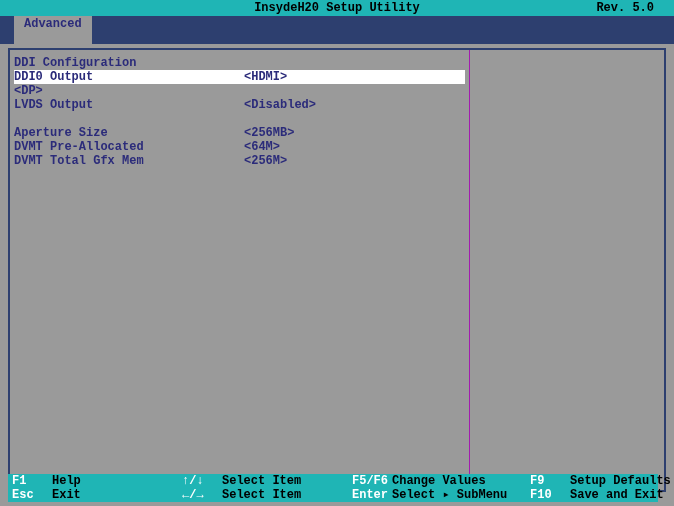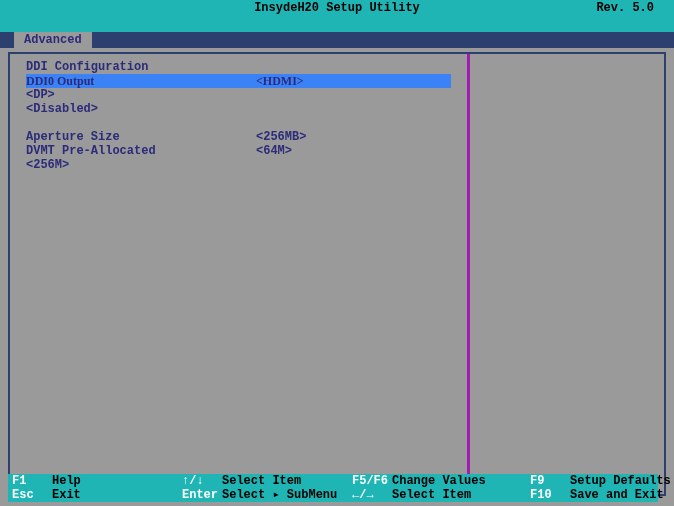--- a/index.html
+++ b/index.html
@@ -6,37 +6,37 @@
   body {
     width: 674px;
     height: 506px;
     font-family: "Courier New", monospace;
     font-size: 12px;
     background: #9a9a9a;
     overflow: hidden;
     position: relative;
   }
   .titlebar {
-    height: 32px;
+    height: 16px;
     background: #1fb5b5;
     color: #000;
     position: relative;
     font-weight: bold;
     line-height: 16px;
   }
   .titlebar .center {
     text-align: center;
   }
   .titlebar .rev {
     position: absolute;
     right: 20px;
     top: 0;
   }
   .tabbar {
-    height: 16px;
+    height: 28px;
     background: #2d3f6f;
     display: flex;
     align-items: stretch;
   }
   .tab {
     background: #9a9a9a;
     color: #2b2b7a;
     padding: 0 10px;
     margin-left: 14px;
     line-height: 16px;
@@ -44,37 +44,37 @@
   }
   .content {
     border: 2px solid #2d3f6f;
     margin: 4px 8px;
     height: 444px;
     display: flex;
     background: #9a9a9a;
   }
   .left-pane {
     flex: 1;
-    padding: 6px 16px;
-    border-right: 3px solid #a21caf;
+    padding: 6px 4px;
+    border-right: 1px solid #a21caf;
   }
   .right-pane {
     width: 194px;
     padding: 6px 8px;
   }
   .row {
     display: flex;
     line-height: 14px;
     height: 14px;
     color: #2b2b7a;
     font-weight: bold;
   }
   .row .label { width: 230px; }
   .row .value { flex: 1; }
-  .row.selected { background: #3b82f6; font-family: Liberation Serif, serif; }
+  .row.selected { background: #ffffff; }
   .row.heading { color: #2b2b7a; }
   .spacer { height: 14px; }
   .footer {
     position: absolute;
     left: 8px;
     right: 16px;
     bottom: 4px;
     height: 28px;
     background: #1fb5b5;
     display: grid;
@@ -106,43 +106,45 @@
       <span>DDI Configuration</span>
     </div>
     <div class="row selected">
       <span class="label">DDI0 Output</span>
       <span class="value">&lt;HDMI&gt;</span>
     </div>
     <div class="row">
       <span class="value">&lt;DP&gt;</span>
     </div>
     <div class="row">
+      <span class="label">LVDS Output</span>
       <span class="value">&lt;Disabled&gt;</span>
     </div>
 
     <div class="spacer"></div>
 
     <div class="row">
       <span class="label">Aperture Size</span>
       <span class="value">&lt;256MB&gt;</span>
     </div>
     <div class="row">
       <span class="label">DVMT Pre-Allocated</span>
       <span class="value">&lt;64M&gt;</span>
     </div>
     <div class="row">
+      <span class="label">DVMT Total Gfx Mem</span>
       <span class="value">&lt;256M&gt;</span>
     </div>
 
   </div>
   <div class="right-pane"></div>
 </div>
 
 <div class="footer">
   <div class="fcell"><span class="fkey">F1</span><span class="ftxt">Help</span></div>
   <div class="fcell"><span class="fkey">↑/↓</span><span class="ftxt">Select Item</span></div>
   <div class="fcell"><span class="fkey">F5/F6</span><span class="ftxt">Change Values</span></div>
   <div class="fcell"><span class="fkey">F9</span><span class="ftxt">Setup Defaults</span></div>
   <div class="fcell"><span class="fkey">Esc</span><span class="ftxt">Exit</span></div>
+  <div class="fcell"><span class="fkey">←/→</span><span class="ftxt">Select Item</span></div>
   <div class="fcell"><span class="fkey">Enter</span><span class="ftxt">Select ▸ SubMenu</span></div>
-  <div class="fcell"><span class="fkey">←/→</span><span class="ftxt">Select Item</span></div>
   <div class="fcell"><span class="fkey">F10</span><span class="ftxt">Save and Exit</span></div>
 </div>
 
 </body></html>

